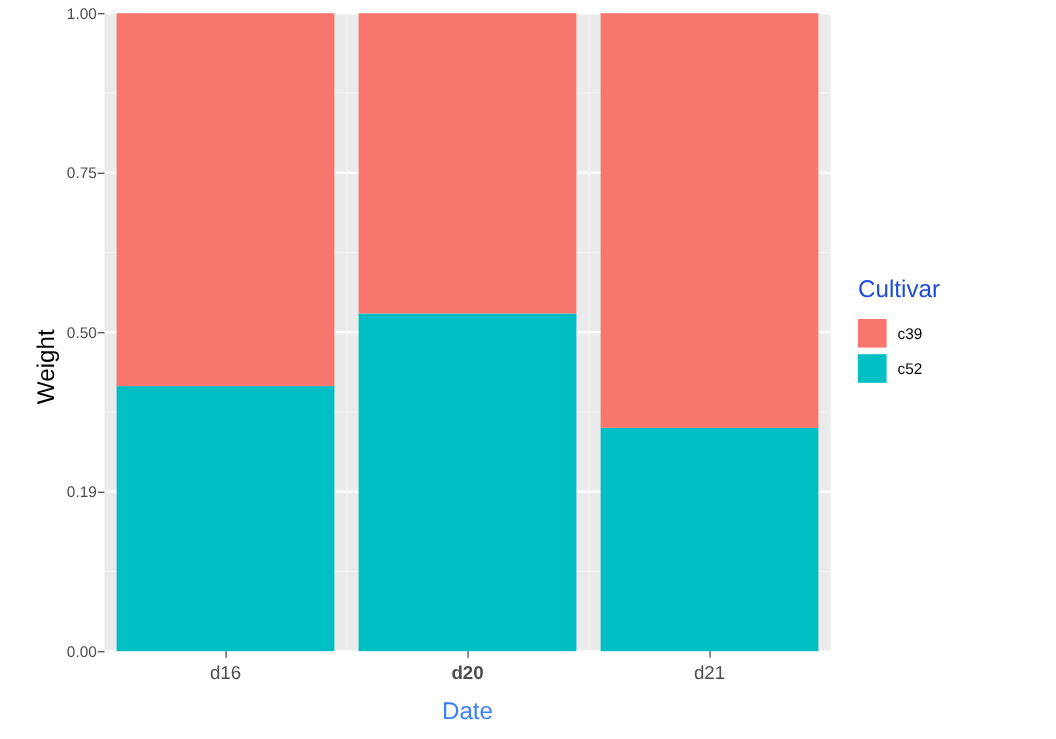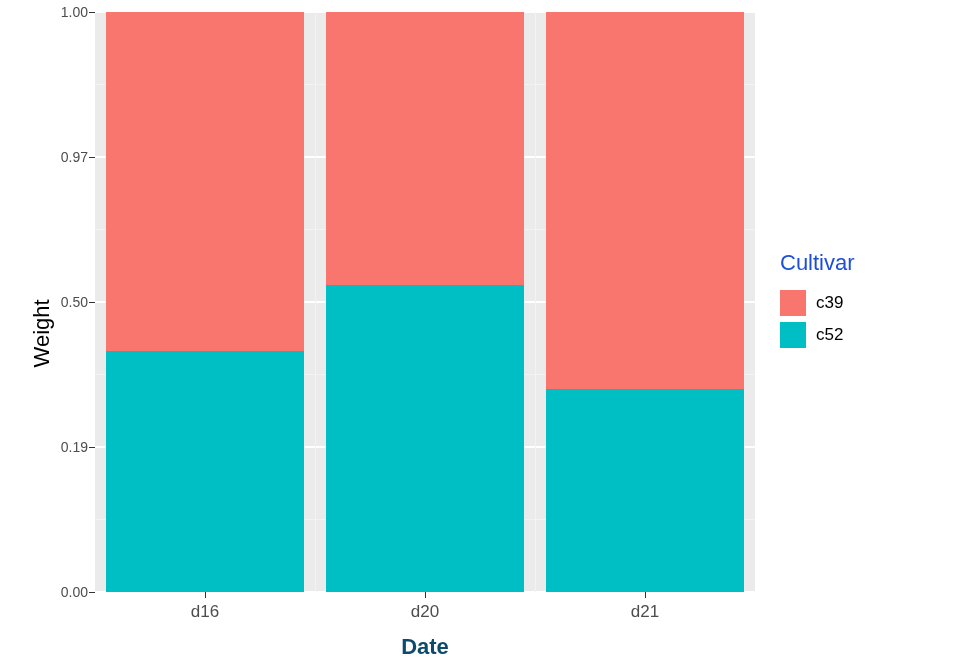--- a/index.html
+++ b/index.html
@@ -27,22 +27,21 @@
     transform-origin: center;
     font-size: 22px;
     color: #000;
   }
   .x-axis-title {
     position: absolute;
     bottom: 12px;
     left: 425px;
     transform: translateX(-50%);
     font-size: 22px;
-    color: #0c4a6e;
-    font-weight: bold;
+    color: #3b82f6;
   }
   .panel {
     position: absolute;
     left: 95px;
     top: 12px;
     width: 660px;
     height: 580px;
     background: #EBEBEB;
   }
   .gridline-major {
@@ -108,21 +107,21 @@
     display: flex;
     align-items: center;
     margin-bottom: 6px;
   }
   .legend-swatch {
     width: 26px;
     height: 26px;
     margin-right: 10px;
   }
   .legend-label {
-    font-size: 17px;
+    font-size: 14px;
     color: #000;
   }
 </style>
 </head>
 <body>
 
 <div class="chart-wrapper">
 
   <div class="y-axis-title">Weight</div>
   <div class="x-axis-title">Date</div>
@@ -157,29 +156,29 @@
       </div>
     </div>
 
   <div id="y-labels-container">
       <div class="y-tick-label" style="top: 592px;">0.00</div>
       <div class="tick-mark-y" style="left: 89px; top: 592px;"></div>
       <div class="y-tick-label" style="top: 447px;">0.19</div>
       <div class="tick-mark-y" style="left: 89px; top: 447px;"></div>
       <div class="y-tick-label" style="top: 302px; text-align: right;">0.50</div>
       <div class="tick-mark-y" style="left: 89px; top: 302px;"></div>
-      <div class="y-tick-label" style="top: 157px;">0.97</div>
+      <div class="y-tick-label" style="top: 157px;">0.75</div>
       <div class="tick-mark-y" style="left: 89px; top: 157px;"></div>
       <div class="y-tick-label" style="top: 12px;">1.00</div>
       <div class="tick-mark-y" style="left: 89px; top: 12px;"></div>
     </div>
   <div id="x-labels-container">
       <div class="x-tick-label" style="left: 205px; top: 602px;">d16</div>
       <div class="tick-mark-x" style="left: 205px; top: 592px;"></div>
-      <div class="x-tick-label" style="left: 425px; top: 602px;">d20</div>
+      <div class="x-tick-label" style="left: 425px; top: 602px; font-weight: bold;">d20</div>
       <div class="tick-mark-x" style="left: 425px; top: 592px;"></div>
       <div class="x-tick-label" style="left: 645px; top: 602px;">d21</div>
       <div class="tick-mark-x" style="left: 645px; top: 592px;"></div>
     </div>
 
   <div class="legend">
     <div class="legend-title">Cultivar</div>
     <div id="legend-items">
         <div class="legend-item">
           <div class="legend-swatch" style="background: rgb(248, 118, 109);"></div>

